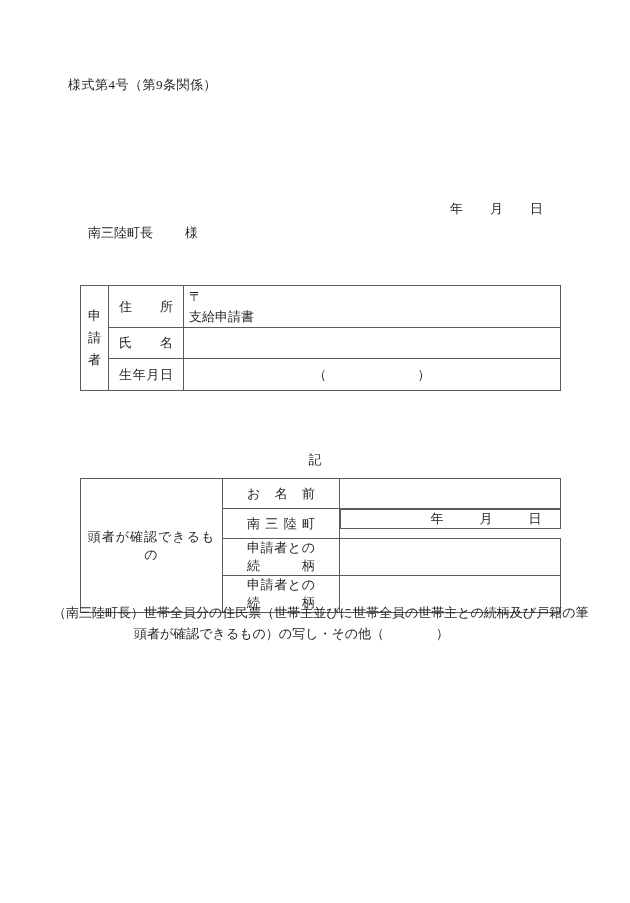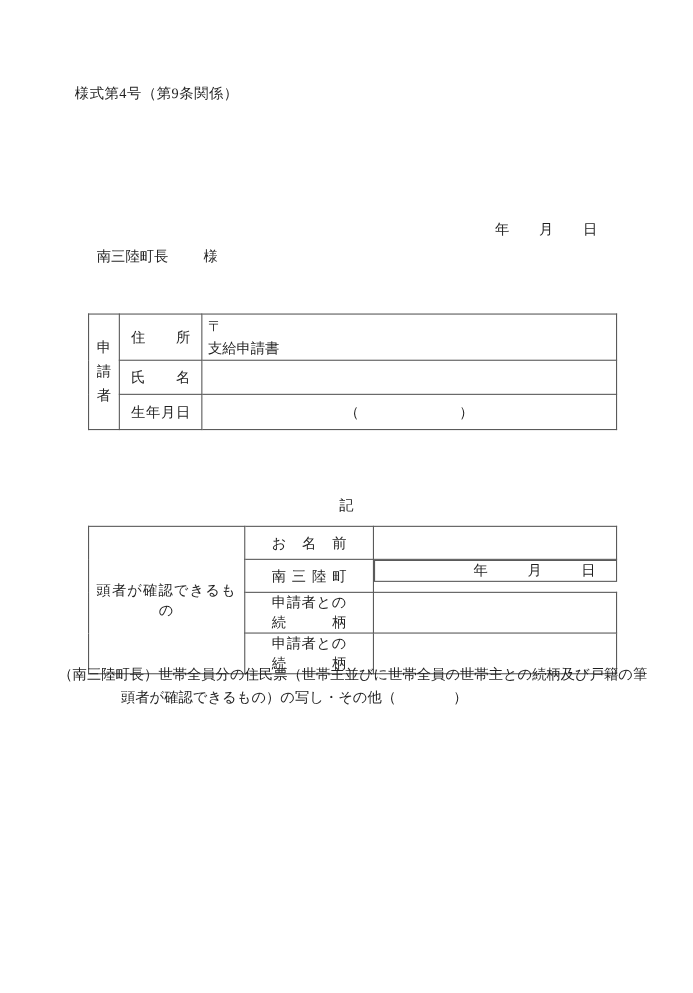--- a/index.html
+++ b/index.html
@@ -26,21 +26,21 @@
   .lbl2{text-align:justify;text-align-last:justify;padding:0 24px !important;}
   .addr{vertical-align:top !important;padding:1px 0 0 5px !important;line-height:20px;}
   .phone{text-align:center;}
   .body-text{left:75px;top:395px;width:498px;line-height:24px;text-indent:13px;text-align:justify;}
   .record-marker{left:0;top:451px;width:100%;text-align:center;}
   .tbl2{left:80px;top:478px;width:481px;}
   .tbl2 tr{height:30px;}
   .child-head{text-align:center;letter-spacing:1px;}
   .ymd{display:flex;align-items:center;justify-content:flex-end;gap:36px;padding-right:18px !important;}
   .note{left:53px;top:602px;line-height:21px;}
-  .note-line2{margin-left:57px;font-family:Liberation Serif, serif;}
+  .note-line2{margin-left:81px;font-family:Liberation Serif, serif;}
 </style>
 </head>
 <body>
 
 <div class="page">
 
   <div class="abs form-number">様式第4号（第9条関係）</div>
 
 
   <div class="abs date-line">

